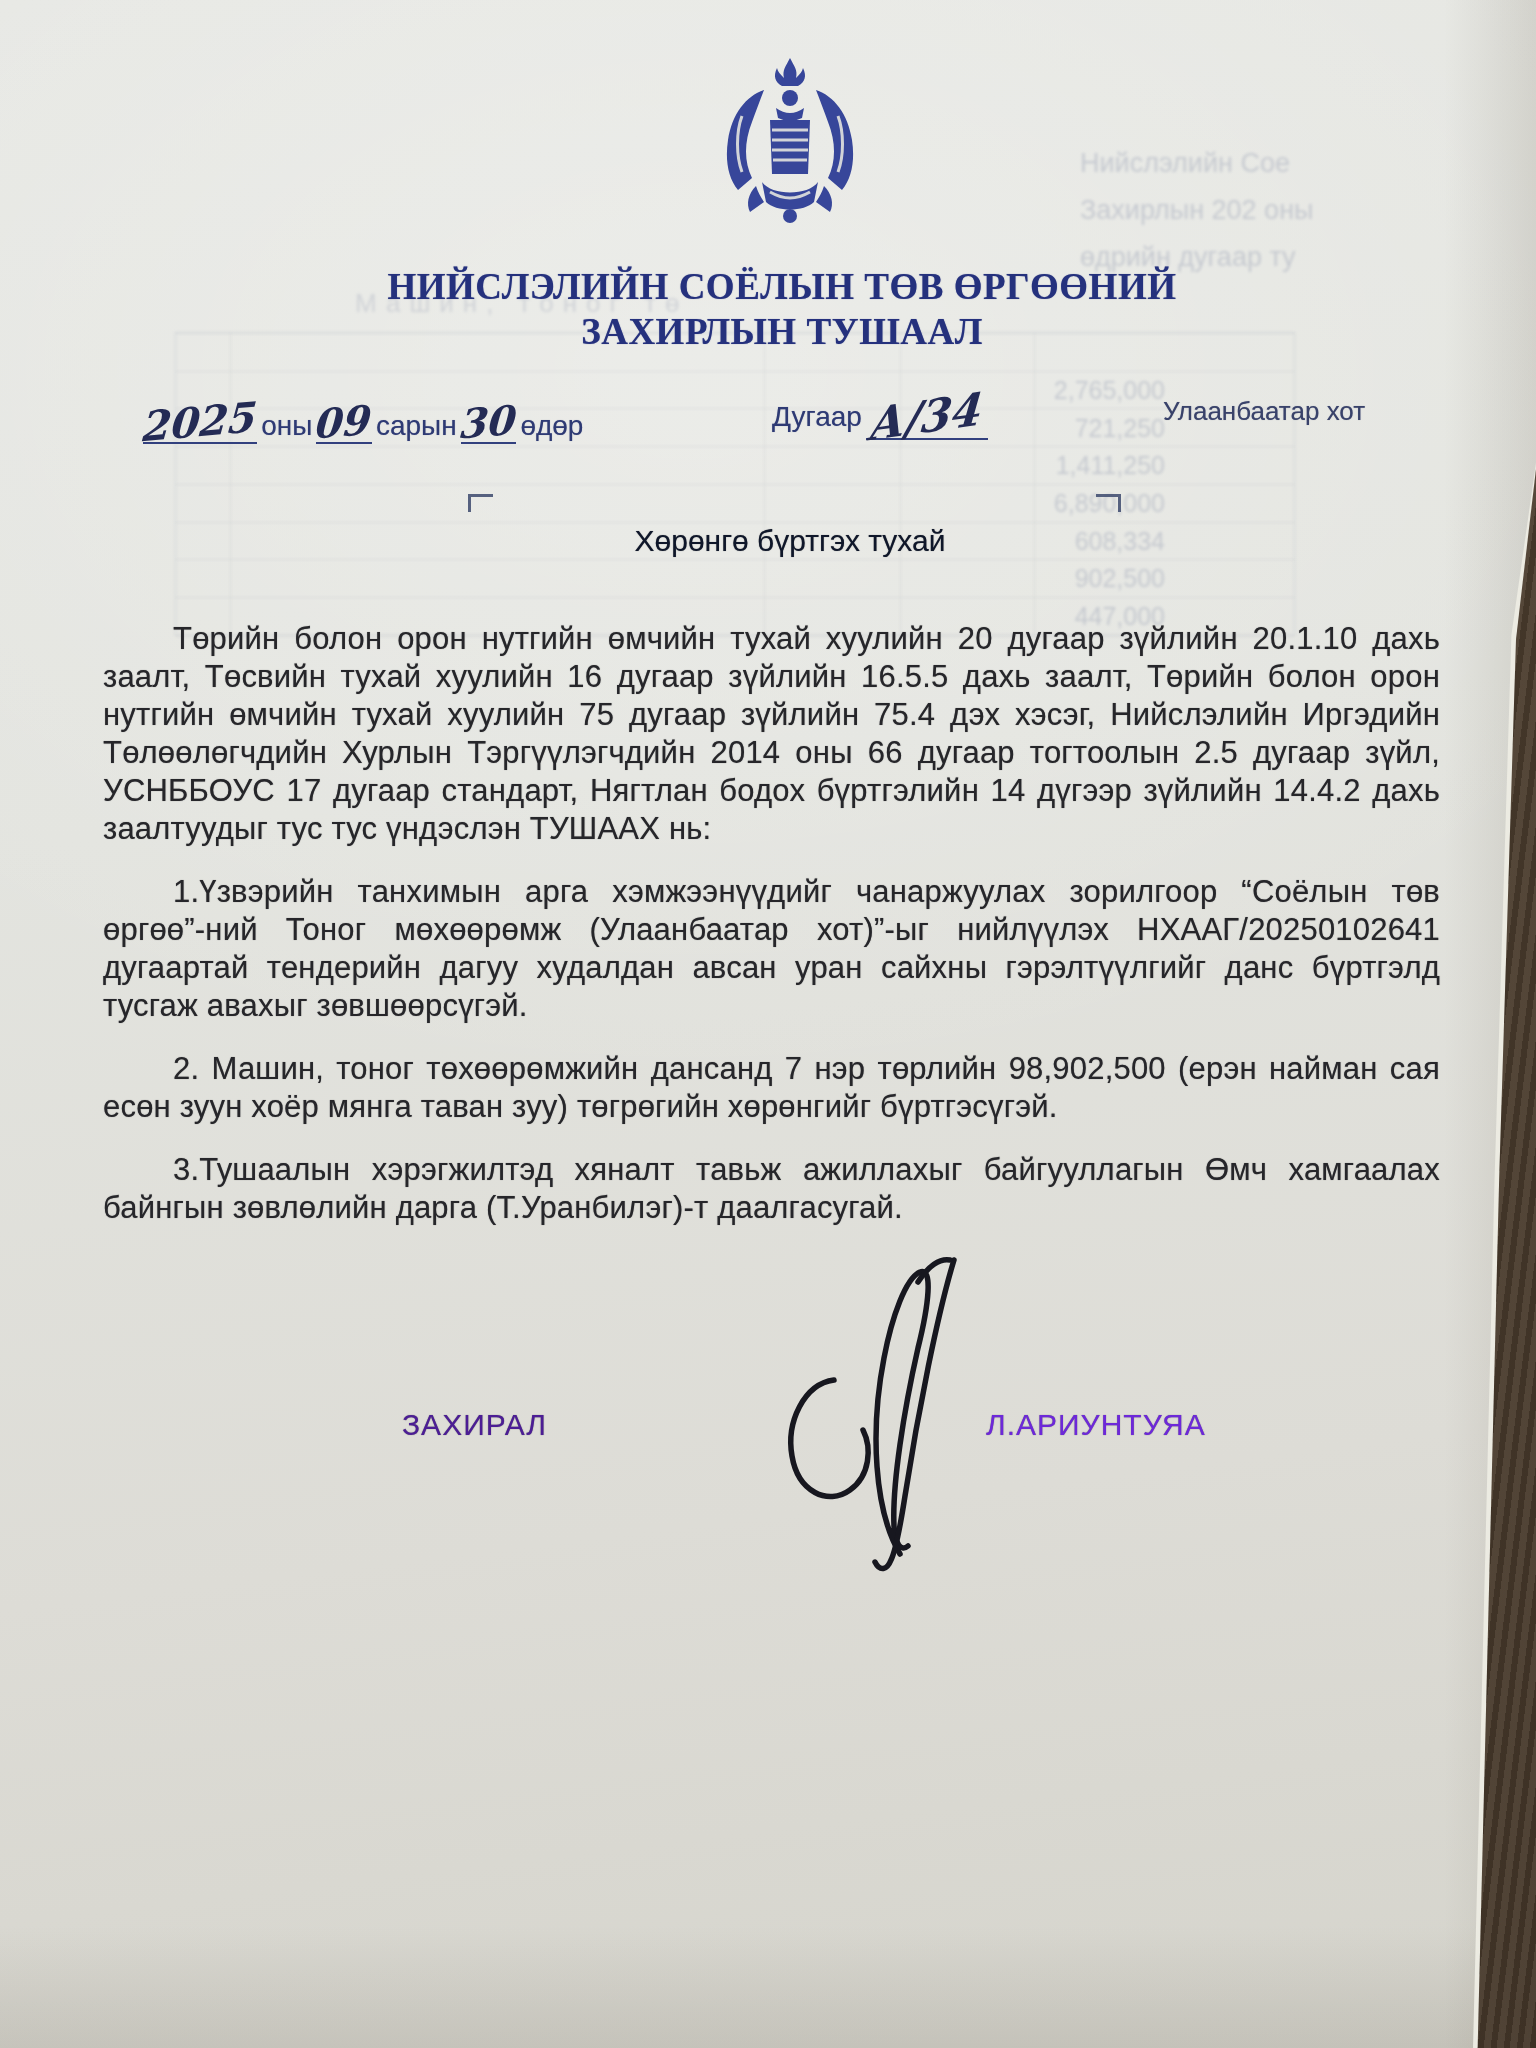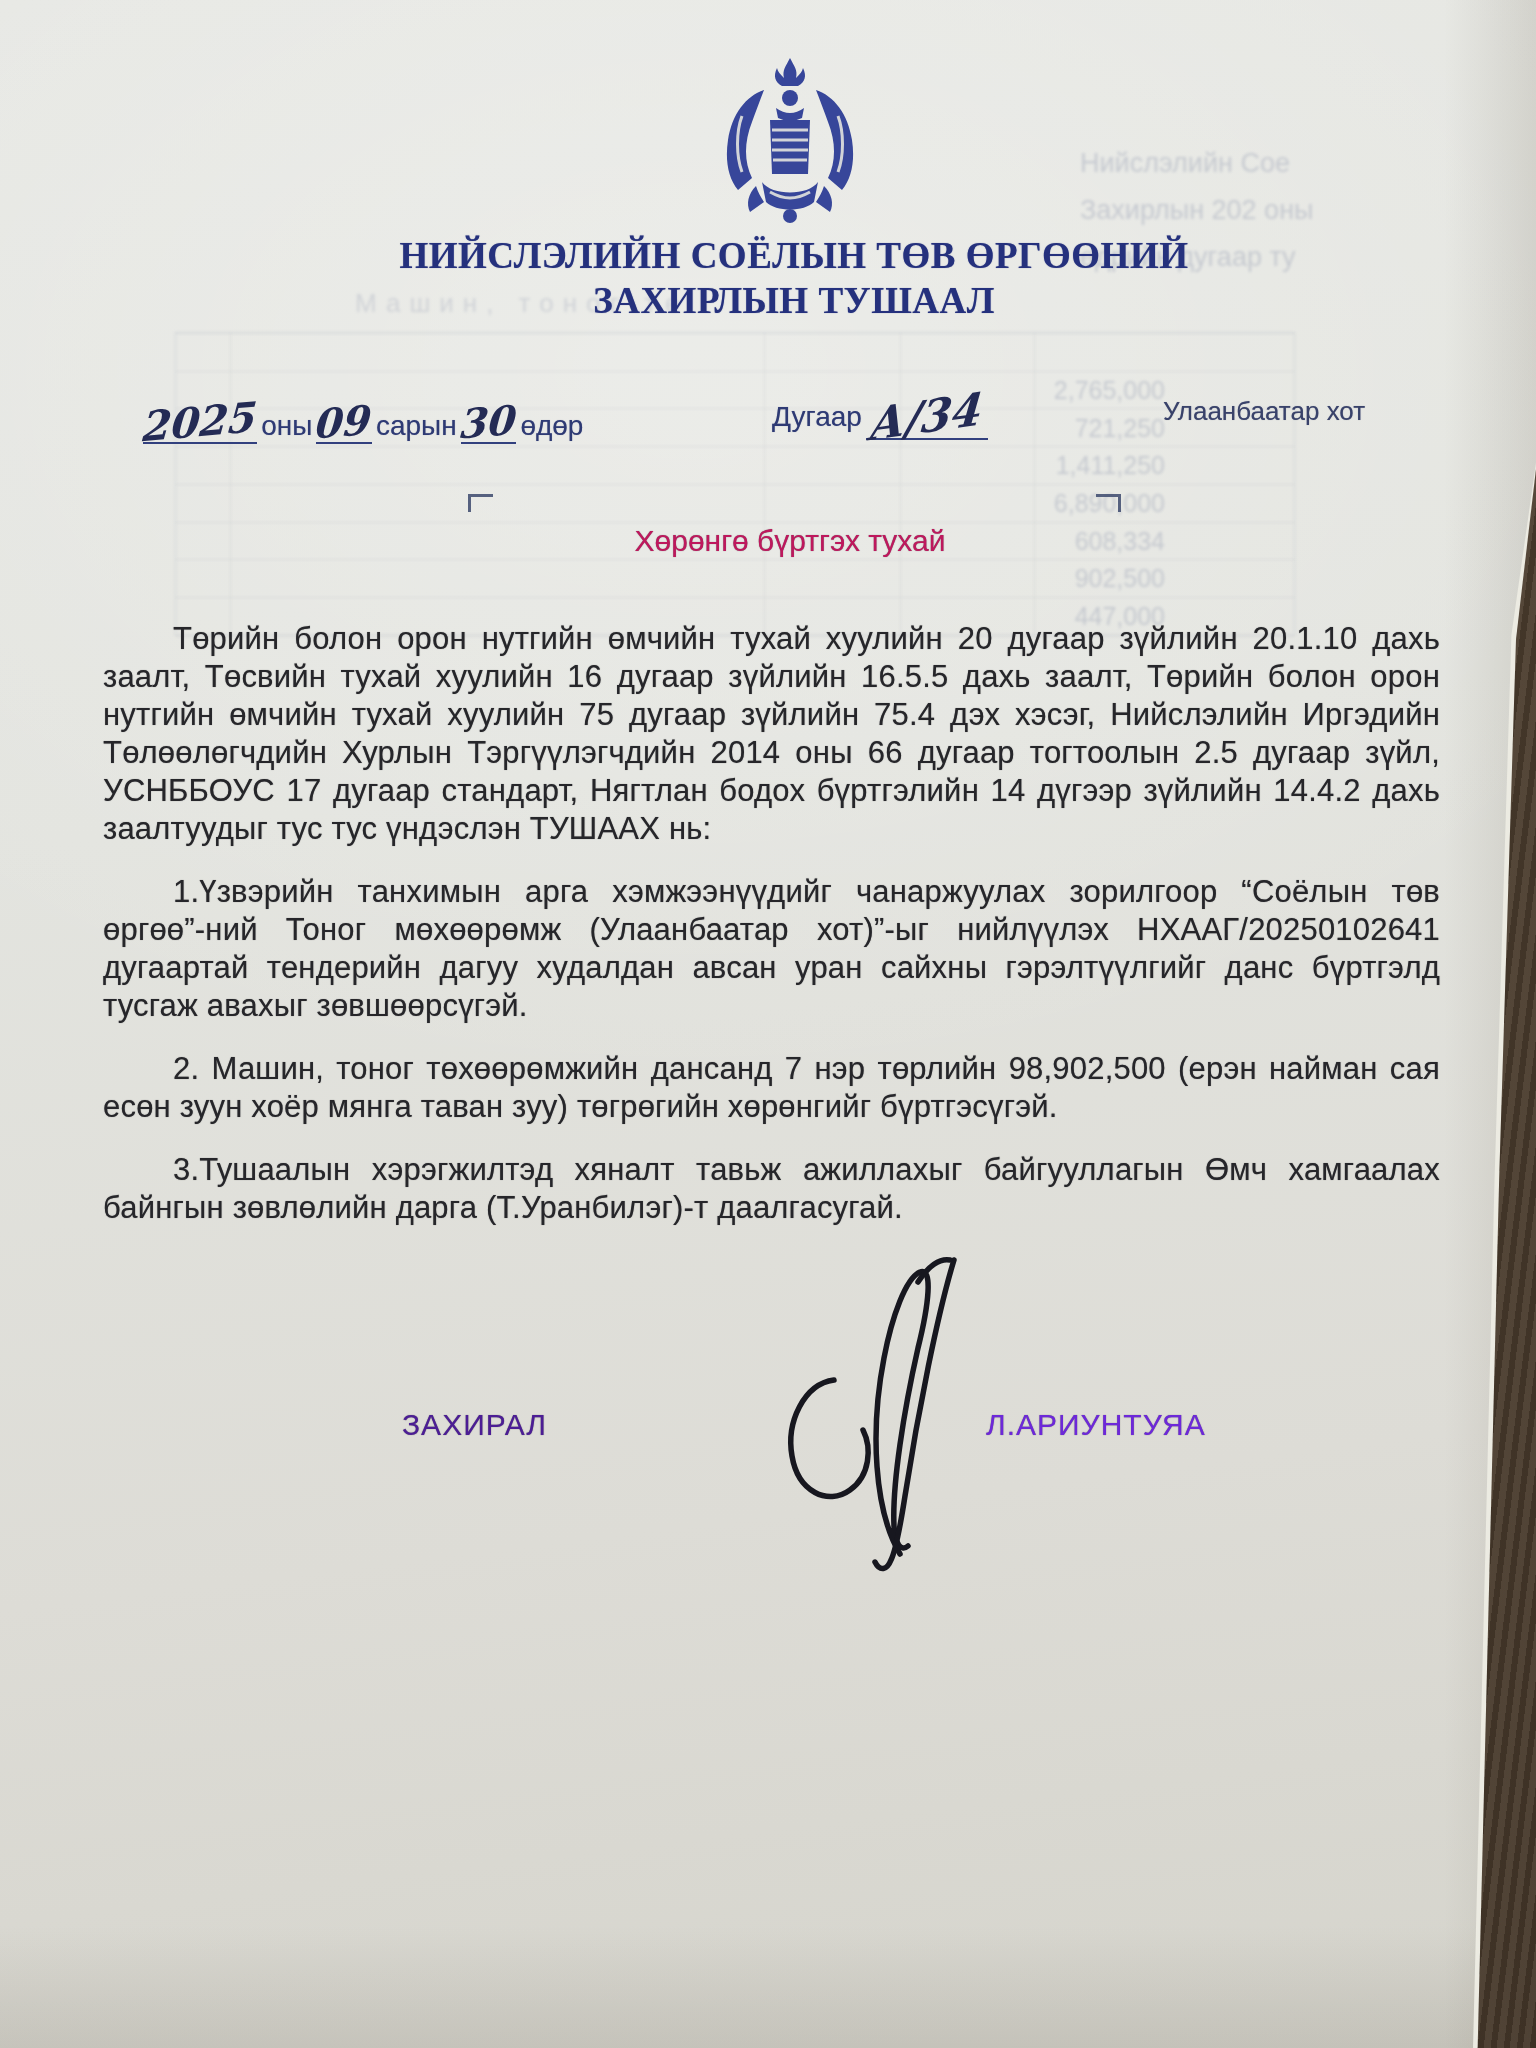--- a/index.html
+++ b/index.html
@@ -43,23 +43,23 @@
     border:1px solid rgba(125,135,160,.16);
     background:
       repeating-linear-gradient(to bottom, rgba(125,135,160,.14) 0 1px, rgba(0,0,0,0) 1px 37.7px),
       linear-gradient(to right, rgba(0,0,0,0) 0 54px, rgba(125,135,160,.13) 54px 55px, rgba(0,0,0,0) 55px 588px, rgba(125,135,160,.13) 588px 589px, rgba(0,0,0,0) 589px 724px, rgba(125,135,160,.13) 724px 725px, rgba(0,0,0,0) 725px 858px, rgba(125,135,160,.13) 858px 859px, rgba(0,0,0,0) 859px 100%);
   }
   .bleed-values{left:955px;top:372px;width:210px;font-size:25px;line-height:37.7px;text-align:right;opacity:.30;}
   .bleed-values .bv{height:37.7px;}
   
   .emblem{position:absolute;left:712px;top:56px;width:156px;height:172px;}
   
-  .hdr{position:absolute;left:104px;width:1380px;text-align:center;
+  .hdr{position:absolute;left:92px;width:1380px;text-align:center;
        font-family:"Liberation Serif", serif;font-weight:bold;color:#25317d;
-       letter-spacing:.5px;text-shadow:0 0 1px rgba(37,49,125,.55);}
+       letter-spacing:.5px;text-shadow:0 0 1px rgba(37,49,125,.55);margin-top:31px;}
   .hdr1{top:234px;font-size:37px;}
   .hdr2{top:279px;font-size:37px;}
   
   .dateline{position:absolute;left:143px;top:392px;height:52px;display:flex;align-items:flex-end;
             color:#2e3a74;font-size:28px;}
   .lbl{padding:0 4px 2px 4px;text-shadow:0 0 .8px rgba(46,58,116,.5);}
   .fill{display:inline-block;border-bottom:2.5px solid #32407e;text-align:center;}
   .hw{font-family:"DejaVu Serif", serif;font-style:italic;font-weight:bold;color:#242b55;
       display:inline-block;transform:rotate(-5deg) skewX(-10deg);}
   .fill-year{min-width:88px;font-size:41px;line-height:40px;}
@@ -69,21 +69,21 @@
            color:#2e3a74;font-size:28px;}
   .fill-num{min-width:122px;font-size:44px;line-height:42px;}
   .fill-num .hw{transform:rotate(-8deg) skewX(-14deg);}
   .city{position:absolute;left:1163px;top:396px;font-size:26px;color:#39426a;
         text-shadow:0 0 .8px rgba(57,66,106,.5);}
   
   .bracket{position:absolute;width:22px;height:15px;opacity:.85;}
   .bracket-l{left:468px;top:494px;border-left:3px solid #3d4a6e;border-top:3px solid #3d4a6e;}
   .bracket-r{left:1096px;top:494px;border-right:3px solid #3d4a6e;border-top:3px solid #3d4a6e;}
   .subject{position:absolute;left:100px;top:524px;width:1380px;text-align:center;
-           font-size:30px;color:#be185d;text-shadow:0 0 .9px rgba(35,35,39,.6);}
+           font-size:30px;color:#0f172a;text-shadow:0 0 .9px rgba(35,35,39,.6);}
   
   .bodyblock{position:absolute;left:103px;top:620px;width:1337px;
              font-size:31px;line-height:38px;color:#26262a;text-align:justify;
              text-shadow:0 0 1px rgba(38,38,42,.55);letter-spacing:.2px;}
   .bodyblock p{margin:0 0 25px 0;text-indent:70px;}
   
   .stamp{position:absolute;left:598px;top:1298px;width:287px;height:282px;
          mix-blend-mode:multiply;opacity:.92;}
   
   .sig-title{position:absolute;left:402px;top:1408px;font-size:30px;color:#4c1d95;

